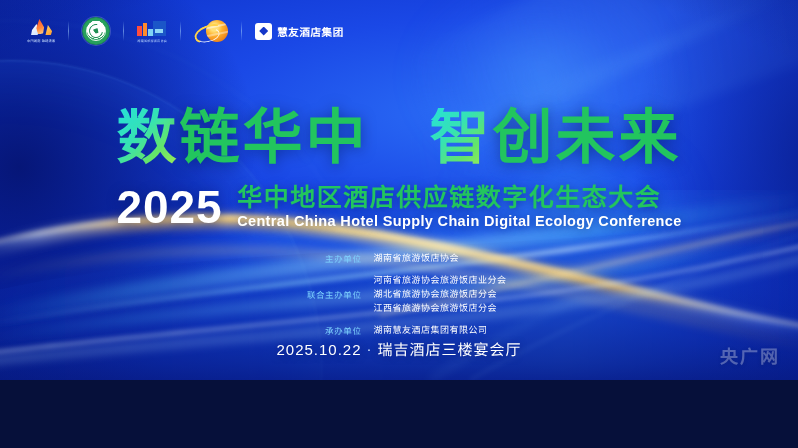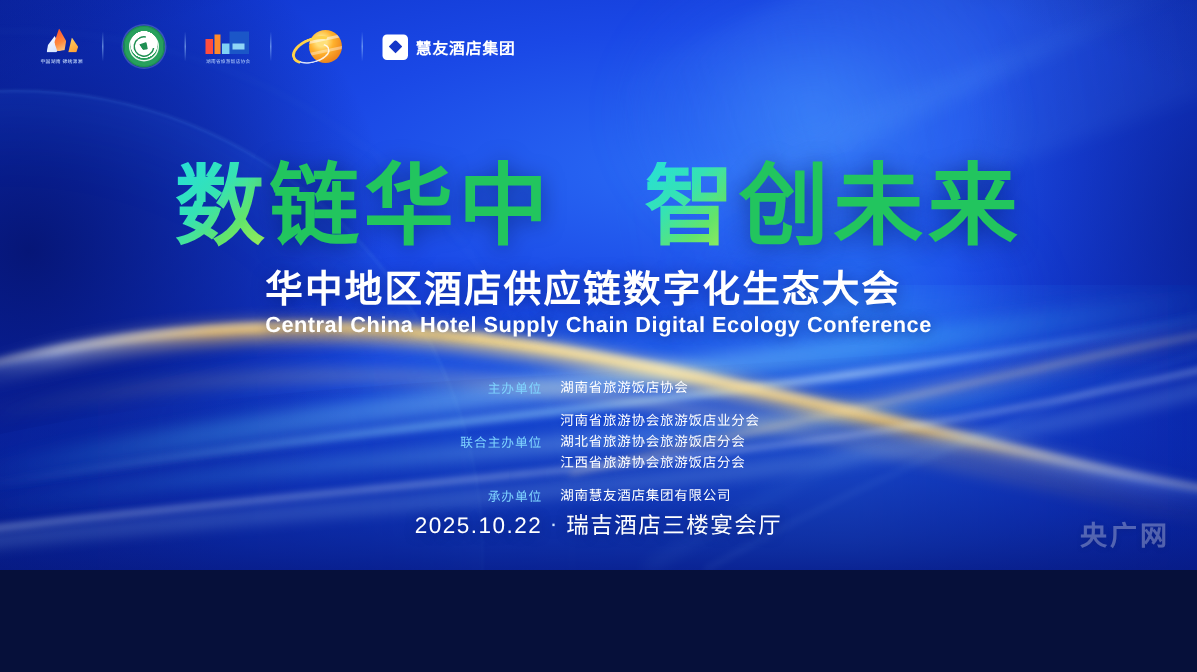--- a/index.html
+++ b/index.html
@@ -229,21 +229,21 @@
     position:absolute;left:0;right:0;top:180px;text-align:center;white-space:nowrap;
   }
   .sub-year{
     display:inline-block;vertical-align:middle;
     font-size:46px;font-weight:700;color:#ffffff;letter-spacing:1px;
     text-shadow:0 2px 12px rgba(4,20,90,.5);
     margin-right:10px;
   }
   .sub-col{display:inline-block;vertical-align:middle;text-align:left;}
   .sub-cn{
-    font-size:25px;font-weight:700;color:#ffffff;letter-spacing:1.5px;line-height:1.08;
+    font-size:25px;font-weight:700;color:#22c55e;letter-spacing:1.5px;line-height:1.08;
     text-shadow:0 2px 10px rgba(4,20,90,.5);
   }
   .sub-en{
     font-size:14.5px;font-weight:700;color:#ffffff;letter-spacing:.35px;line-height:1.3;
     margin-top:1px;
     text-shadow:0 1px 8px rgba(4,20,90,.5);
   }
 
   
   .orgs{
@@ -447,20 +447,21 @@
 
   </div>
 
   <div class="headline">
     <span class="hl-word hl-grad">数</span><span class="hl-word">链华中</span>
     <span class="hl-gap"></span>
     <span class="hl-word hl-grad">智</span><span class="hl-word">创未来</span>
   </div>
 
   <div class="subwrap">
+    <span class="sub-year">2025</span>
     <span class="sub-col">
       <div class="sub-cn">华中地区酒店供应链数字化生态大会</div>
       <div class="sub-en">Central China Hotel Supply Chain Digital Ecology Conference</div>
     </span>
   </div>
 
   <div class="orgs">
     <div class="org-row">
       <div class="org-label">主办单位</div>
       <div class="org-value">湖南省旅游饭店协会</div>

